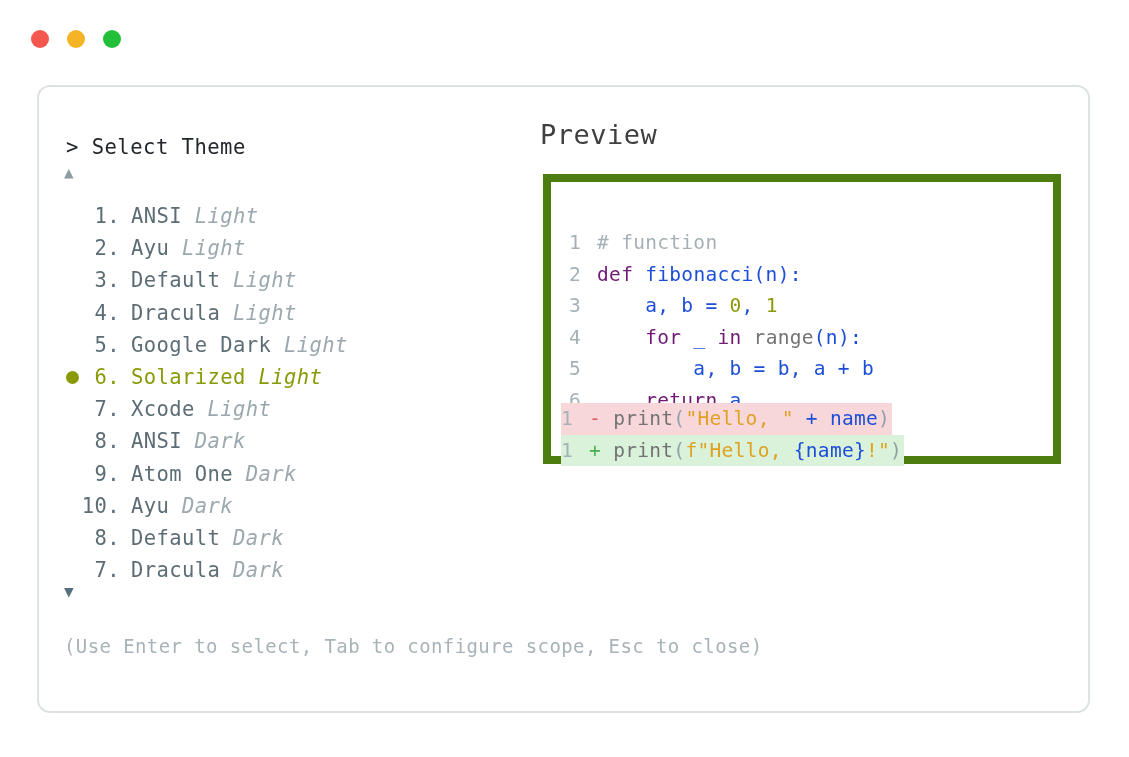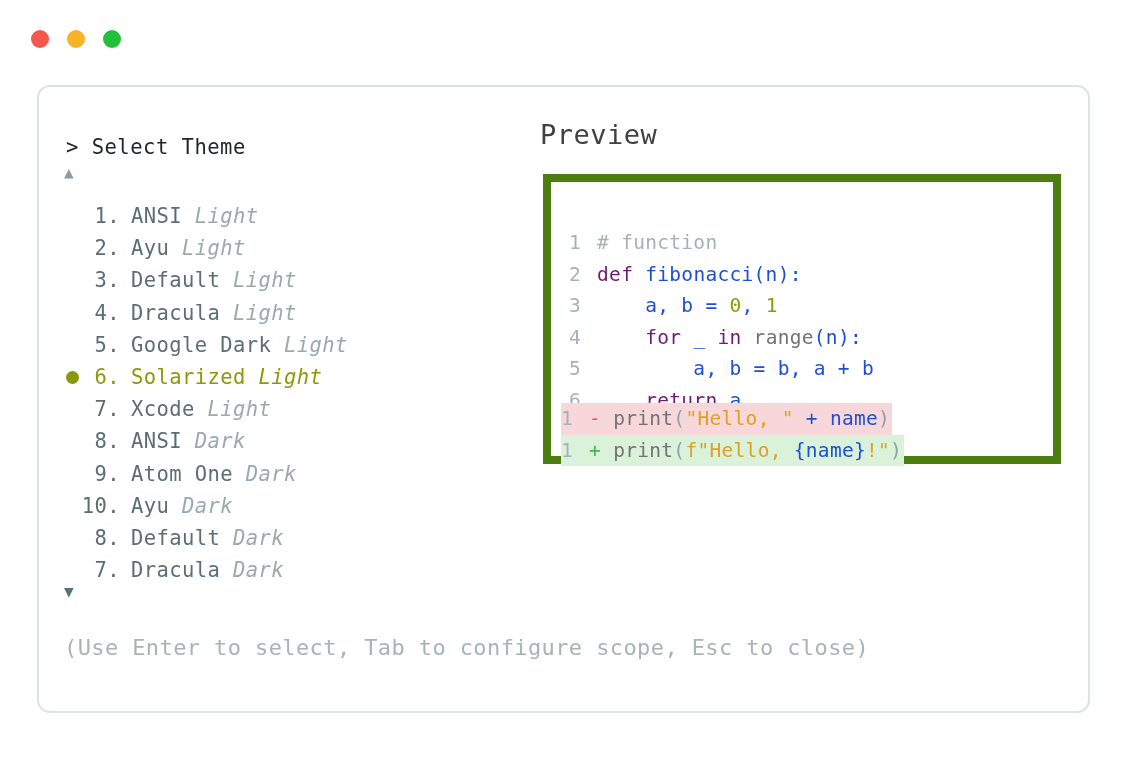--- a/index.html
+++ b/index.html
@@ -107,21 +107,21 @@
   .row-name { color: #5c6d75; }
   .row-variant { color: #9ba8ae; font-style: italic; }
   .theme-row.selected .row-num,
   .theme-row.selected .row-name,
   .theme-row.selected .row-variant { color: #8a9a07; }
 
   .hint {
     position: absolute;
     left: 25px;
     top: 548px;
-    font-size: 22px;
+    font-size: 19px;
     letter-spacing: 0.4px;
     color: #a8b3b8;
     white-space: pre;
   }
 
   
   .preview-label {
     position: absolute;
     left: 501px;
     top: 32px;

